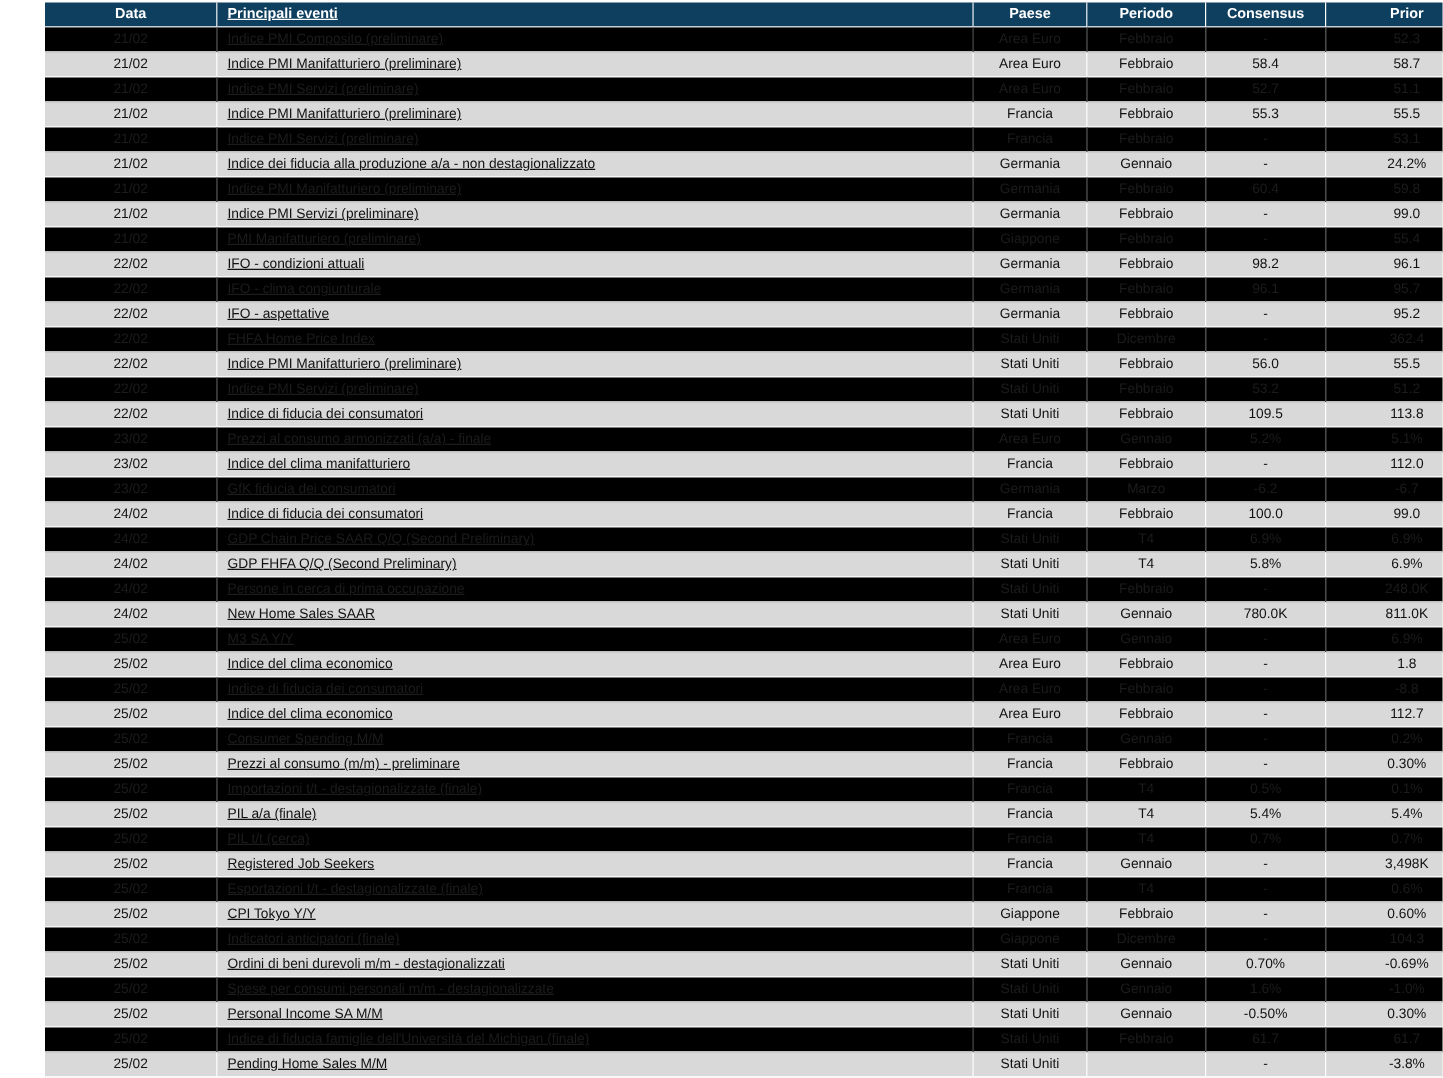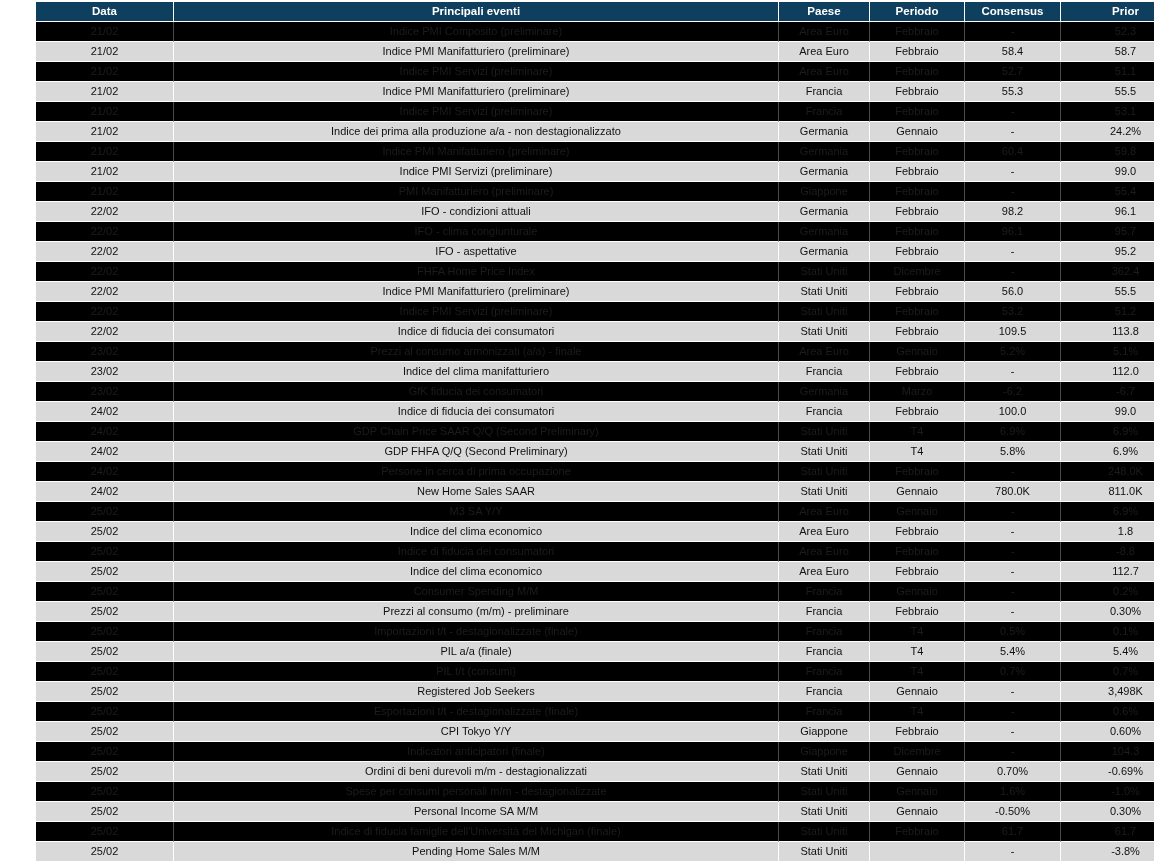--- a/index.html
+++ b/index.html
@@ -13,21 +13,21 @@
   table{border-collapse:separate;border-spacing:0;table-layout:fixed;width:1154px;margin-top:2px;margin-left:36px;}
   th,td{
     height:19px; line-height:19px; padding:0 8px;
     font-size:11px; overflow:hidden; white-space:nowrap;
     border-right:1px solid var(--grid); border-bottom:1px solid var(--grid);
     box-sizing:content-box;
   }
   th{background:var(--hbg); color:var(--htxt); font-weight:bold; font-size:11.5px;}
   th:last-child, td:last-child{border-right:none;}
   .center{text-align:center;}
-  .left{text-align:center;}
+  .left{text-align:left;text-decoration:underline;}
   tr.light td{background:var(--lbg); color:var(--ltxt);}
   tr.dark td{background:var(--dbg); color:var(--dtxt); border-right-color:var(--dgrid);}
 </style>
 </head>
 <body>
 
 <table>
   <colgroup>
     <col style="width:138px">
     <col style="width:605px">
@@ -82,21 +82,21 @@
       <tr class="dark">
         <td class="center">21/02</td>
         <td class="left">Indice PMI Servizi (preliminare)</td>
         <td class="center">Francia</td>
         <td class="center">Febbraio</td>
         <td class="center">-</td>
         <td class="center">53.1</td>
       </tr>
       <tr class="light">
         <td class="center">21/02</td>
-        <td class="left">Indice dei prima alla produzione a/a -  non destagionalizzato</td>
+        <td class="left">Indice dei fiducia alla produzione a/a -  non destagionalizzato</td>
         <td class="center">Germania</td>
         <td class="center">Gennaio</td>
         <td class="center">-</td>
         <td class="center">24.2%</td>
       </tr>
       <tr class="dark">
         <td class="center">21/02</td>
         <td class="left">Indice PMI Manifatturiero (preliminare)</td>
         <td class="center">Germania</td>
         <td class="center">Febbraio</td>
@@ -298,21 +298,21 @@
       <tr class="light">
         <td class="center">25/02</td>
         <td class="left">PIL a/a (finale)</td>
         <td class="center">Francia</td>
         <td class="center">T4</td>
         <td class="center">5.4%</td>
         <td class="center">5.4%</td>
       </tr>
       <tr class="dark">
         <td class="center">25/02</td>
-        <td class="left">PIL t/t (consumi)</td>
+        <td class="left">PIL t/t (cerca)</td>
         <td class="center">Francia</td>
         <td class="center">T4</td>
         <td class="center">0.7%</td>
         <td class="center">0.7%</td>
       </tr>
       <tr class="light">
         <td class="center">25/02</td>
         <td class="left">Registered Job Seekers</td>
         <td class="center">Francia</td>
         <td class="center">Gennaio</td>

